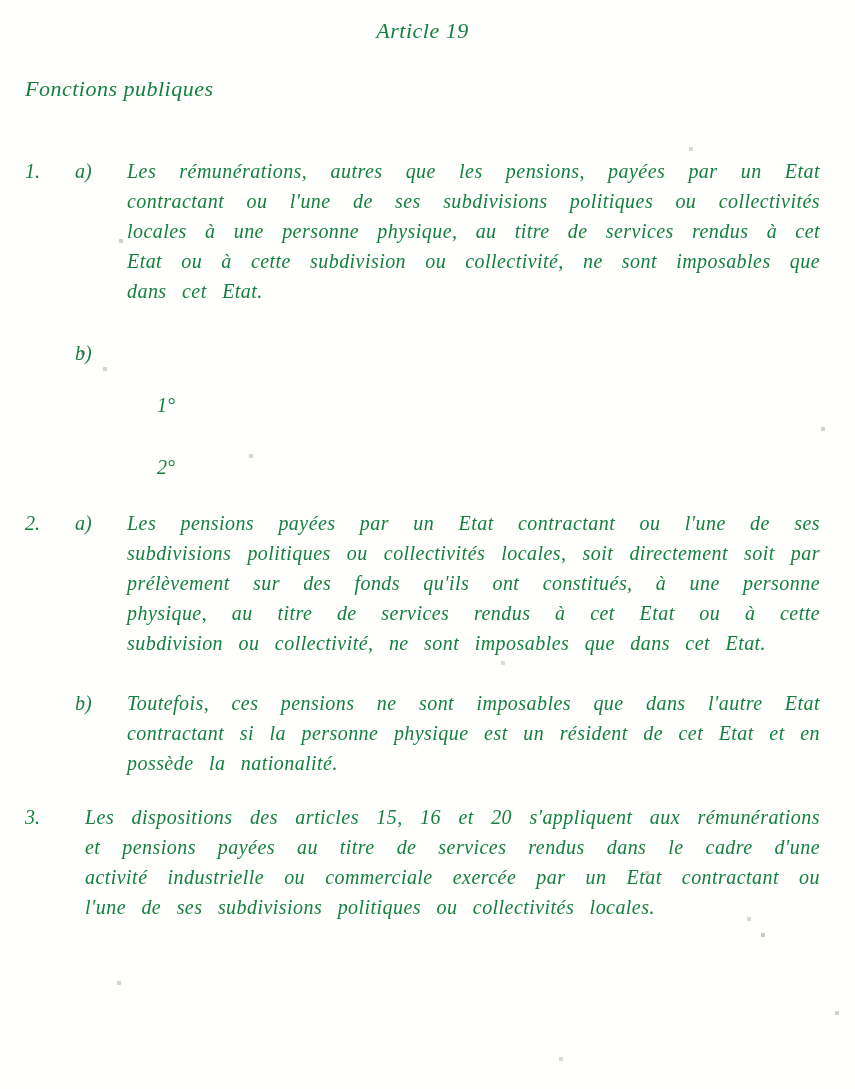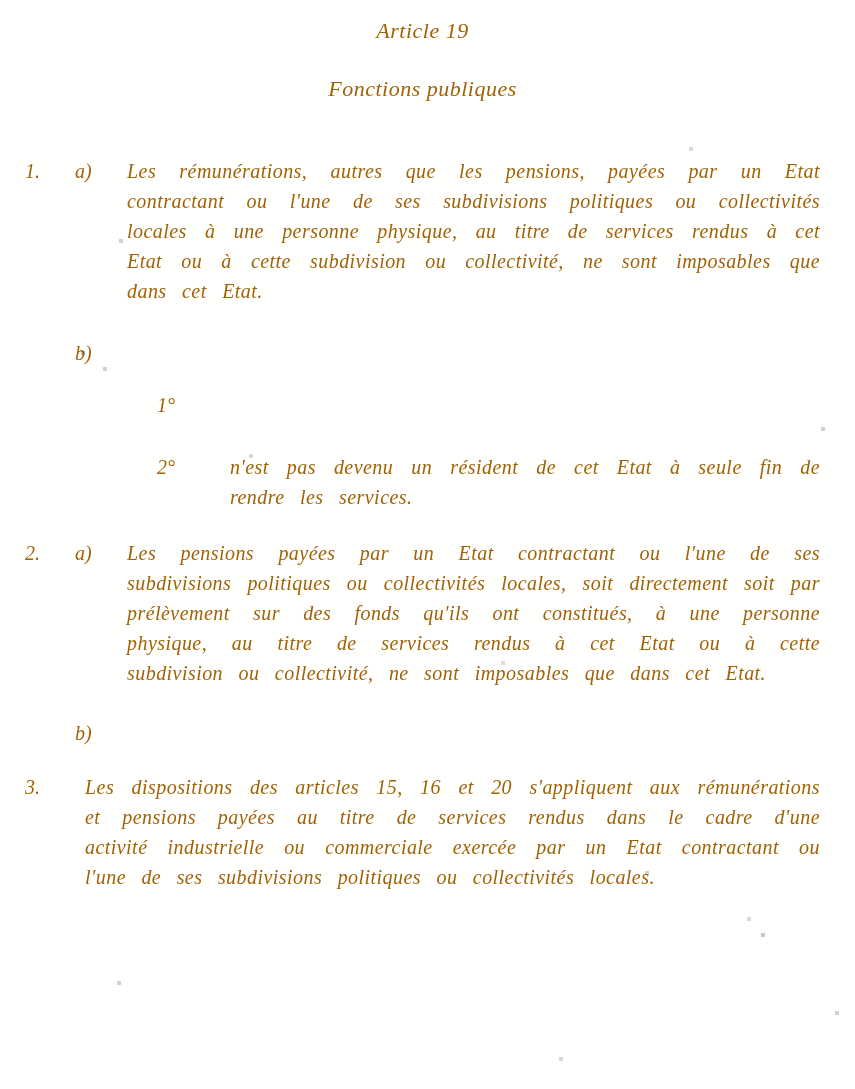--- a/index.html
+++ b/index.html
@@ -2,36 +2,35 @@
 <html><head>
 <meta charset="utf-8">
 <style>
   html, body { margin: 0; padding: 0; background: #ffffff; }
   .page {
     position: relative;
     box-sizing: border-box;
     width: 855px;
     height: 1089px;
     background: #fffffe;
-    color: #a16207;
+    color: #15803d;
     font-family: "Liberation Serif", "DejaVu Serif", serif;
     font-style: italic;
     font-size: 20px;
     line-height: 30px;
     padding: 16px 35px 0 25px;
     overflow: hidden;
   }
   .title {
     text-align: center;
     font-size: 22px;
     letter-spacing: 0.5px;
     margin: 0 0 28px 0;
   }
   .subtitle {
-    text-align: center;
     font-size: 22px;
     letter-spacing: 0.5px;
     margin: 0 0 52px 0;
   }
   .clause-row {
     display: grid;
     grid-template-columns: 50px 52px 1fr;
   }
   .clause-row-single {
     display: grid;
@@ -94,31 +93,31 @@
     <span class="num"></span>
     <span class="marker">b)</span>
   </div>
 
   <div class="subitem-row mb-i1">
     <span class="marker">1°</span>
   </div>
 
   <div class="subitem-row mb-i2">
     <span class="marker">2°</span>
-    <div class="body-text">n'est pas devenu un résident de cet Etat à seule fin de rendre les services.</div>
   </div>
 
   <div class="clause-row mb-2a">
     <span class="num">2.</span>
     <span class="marker">a)</span>
     <div class="body-text">Les pensions payées par un Etat contractant ou l'une de ses subdivisions politiques ou collectivités locales, soit directement soit par prélèvement sur des fonds qu'ils ont constitués, à une personne physique, au titre de services rendus à cet Etat ou à cette subdivision ou collectivité, ne sont imposables que dans cet Etat.</div>
   </div>
 
   <div class="clause-row mb-2b">
     <span class="num"></span>
     <span class="marker">b)</span>
+    <div class="body-text">Toutefois, ces pensions ne sont imposables que dans l'autre Etat contractant si la personne physique est un résident de cet Etat et en possède la nationalité.</div>
   </div>
 
   <div class="clause-row-single">
     <span class="num">3.</span>
     <div class="body-text">Les dispositions des articles 15, 16 et 20 s'appliquent aux rémunérations et pensions payées au titre de services rendus dans le cadre d'une activité industrielle ou commerciale exercée par un Etat contractant ou l'une de ses subdivisions politiques ou collectivités locales.</div>
   </div>
 </div>
 
 </body></html>

